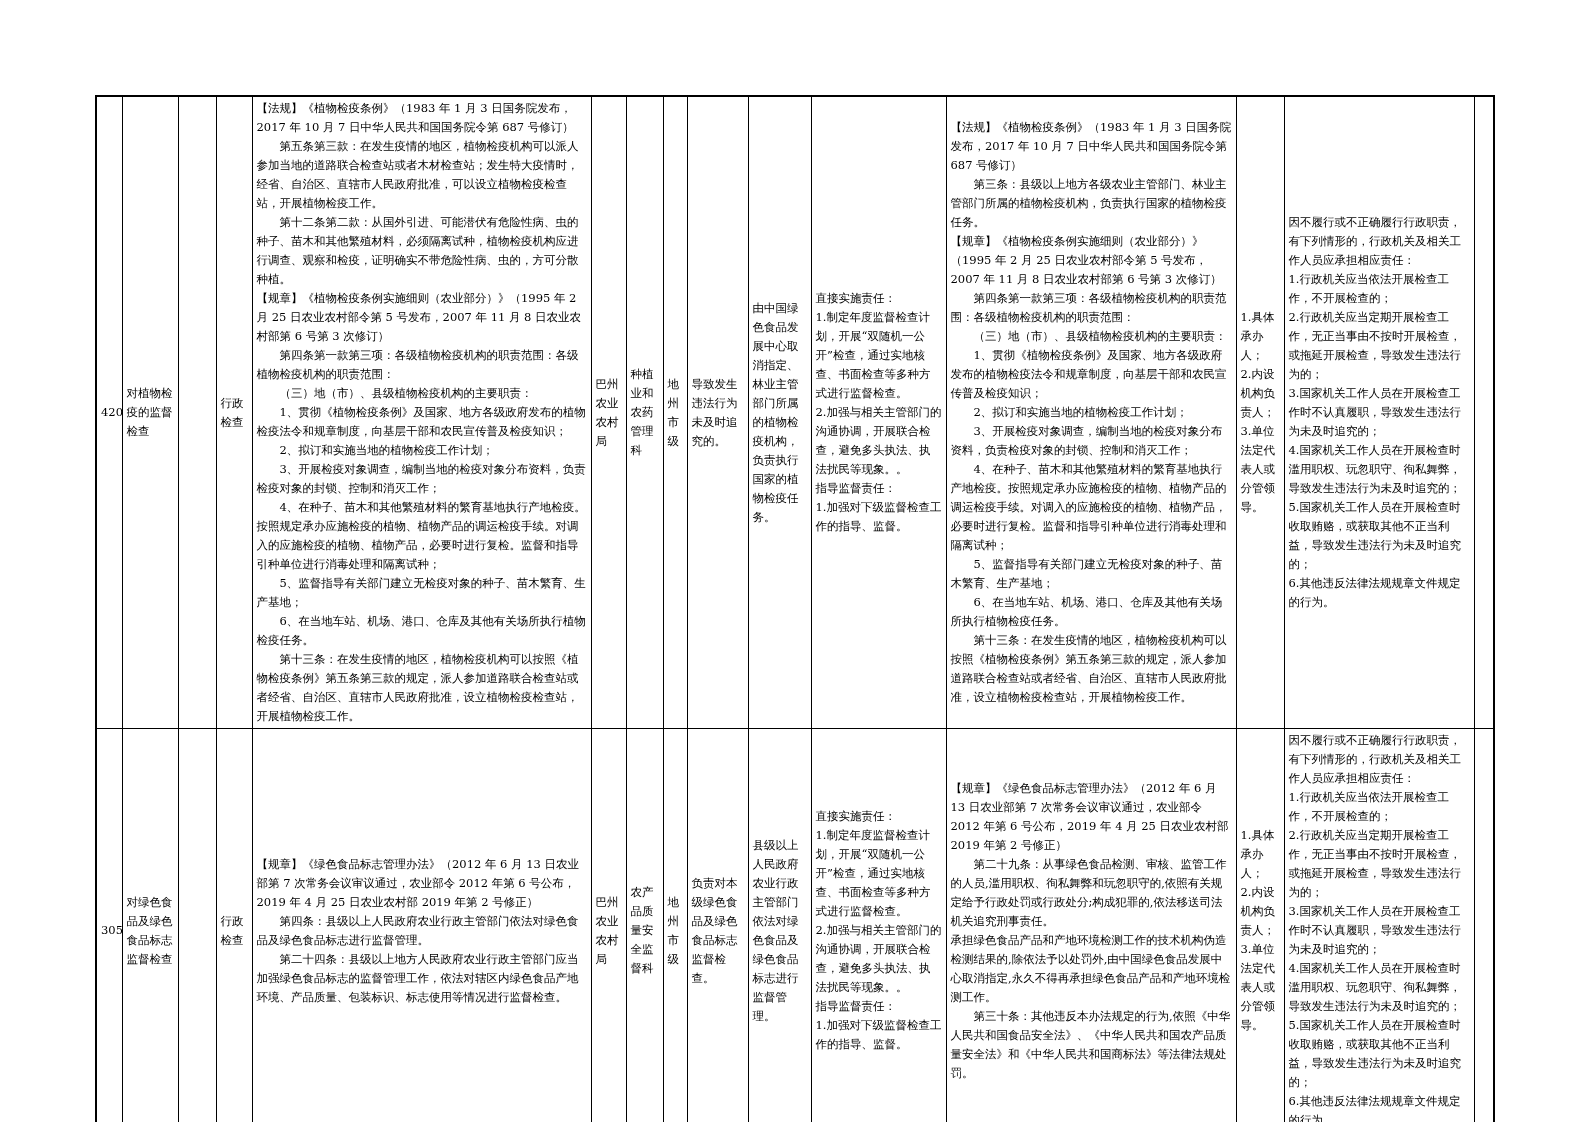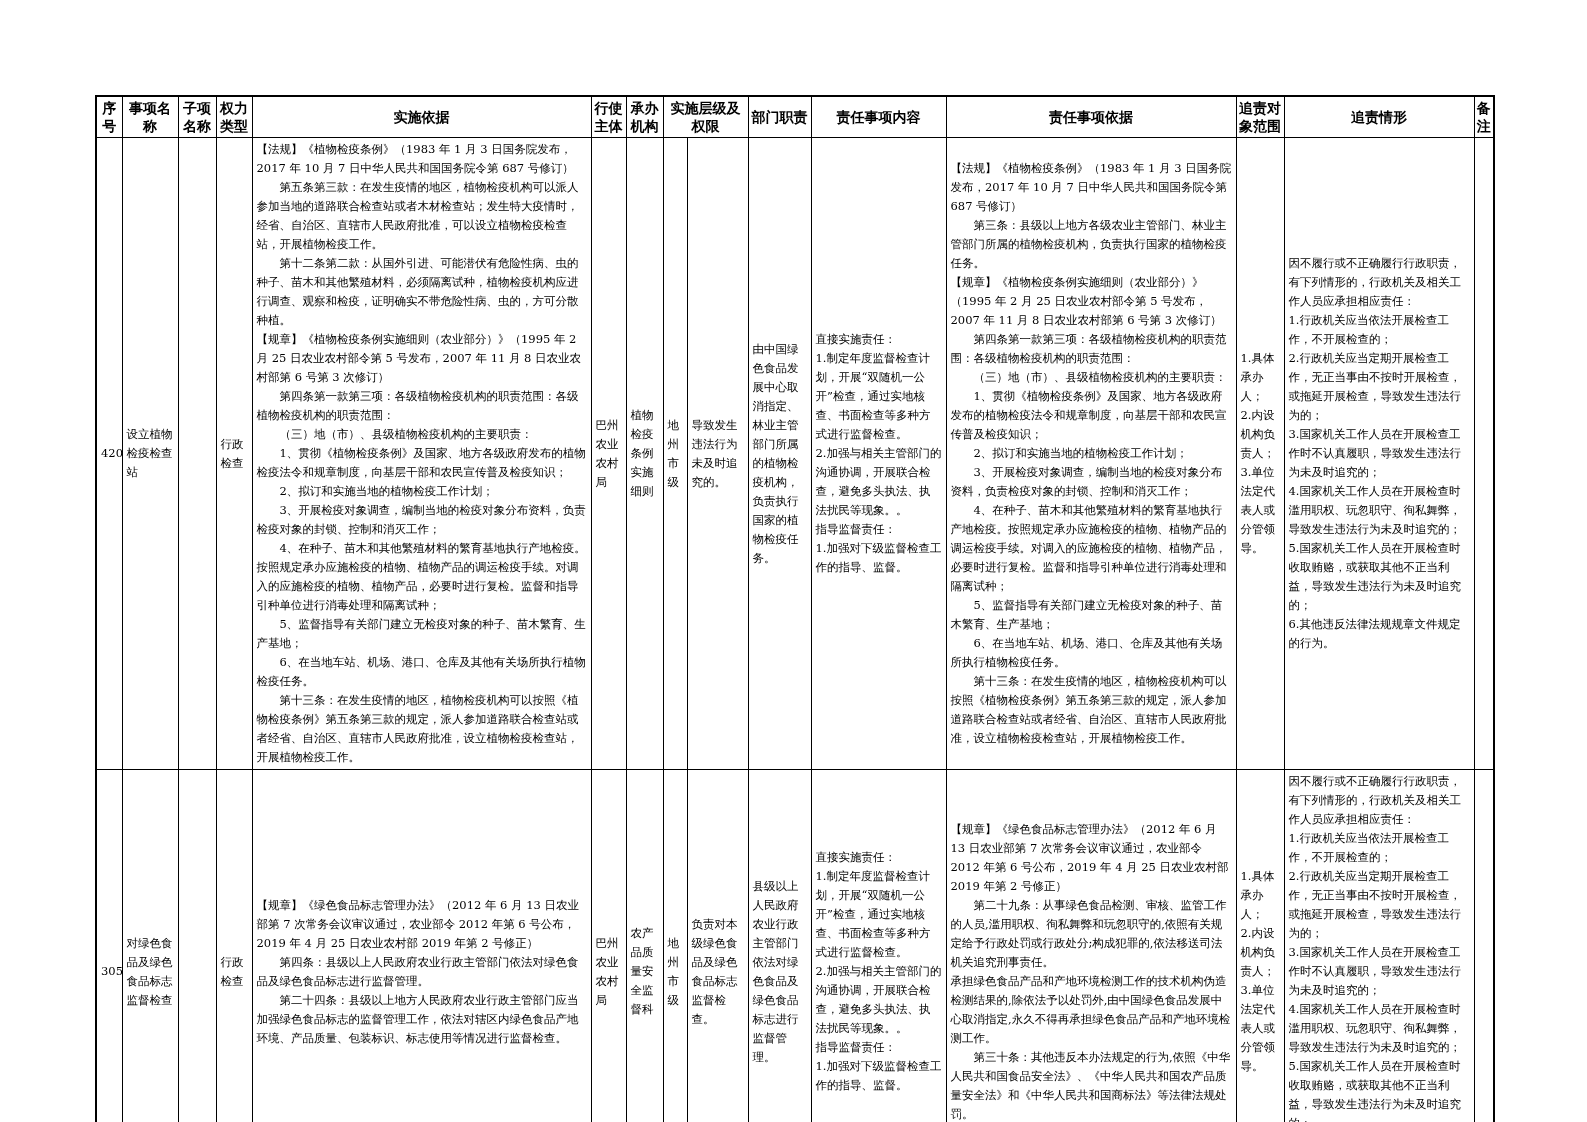--- a/index.html
+++ b/index.html
@@ -68,56 +68,40 @@
           <col style="width:24px">
         <col style="width:61px">
           <col style="width:63px">
           <col style="width:135px">
           <col style="width:290px">
         <col style="width:48px">
           <col style="width:190px">
           <col style="width:20px">
       </colgroup>
       <tbody>
-          <tr class="hrow">
-        <th>序号</th>
-        <th>事项名称</th>
-        <th>子项名称</th>
-        <th>权力类型</th>
-        <th>实施依据</th>
-        <th>行使主体</th>
-        <th>承办机构</th>
-        <th colspan="2">实施层级及权限</th>
-        <th>部门职责</th>
-        <th>责任事项内容</th>
-        <th>责任事项依据</th>
-        <th>追责对象范围</th>
-        <th>追责情形</th>
-        <th>备注</th>
-      </tr>
       <tr class="r304">
         <td class="idx">420</td>
-        <td class="tight">设立植物检疫检查站</td>
+        <td class="tight">对植物检疫的监督检查</td>
         <td></td>
         <td class="tight">行政检查</td>
         <td class="pre just">【法规】《植物检疫条例》（1983 年 1 月 3 日国务院发布，2017 年 10 月 7 日中华人民共和国国务院令第 687 号修订）
 　　第五条第三款：在发生疫情的地区，植物检疫机构可以派人参加当地的道路联合检查站或者木材检查站；发生特大疫情时，经省、自治区、直辖市人民政府批准，可以设立植物检疫检查站，开展植物检疫工作。
 　　第十二条第二款：从国外引进、可能潜伏有危险性病、虫的种子、苗木和其他繁殖材料，必须隔离试种，植物检疫机构应进行调查、观察和检疫，证明确实不带危险性病、虫的，方可分散种植。
 【规章】《植物检疫条例实施细则（农业部分）》（1995 年 2 月 25 日农业农村部令第 5 号发布，2007 年 11 月 8 日农业农村部第 6 号第 3 次修订）
 　　第四条第一款第三项：各级植物检疫机构的职责范围：各级植物检疫机构的职责范围：
 　　（三）地（市）、县级植物检疫机构的主要职责：
 　　1、贯彻《植物检疫条例》及国家、地方各级政府发布的植物检疫法令和规章制度，向基层干部和农民宣传普及检疫知识；
 　　2、拟订和实施当地的植物检疫工作计划；
 　　3、开展检疫对象调查，编制当地的检疫对象分布资料，负责检疫对象的封锁、控制和消灭工作；
 　　4、在种子、苗木和其他繁殖材料的繁育基地执行产地检疫。按照规定承办应施检疫的植物、植物产品的调运检疫手续。对调入的应施检疫的植物、植物产品，必要时进行复检。监督和指导引种单位进行消毒处理和隔离试种；
 　　5、监督指导有关部门建立无检疫对象的种子、苗木繁育、生产基地；
 　　6、在当地车站、机场、港口、仓库及其他有关场所执行植物检疫任务。
 　　第十三条：在发生疫情的地区，植物检疫机构可以按照《植物检疫条例》第五条第三款的规定，派人参加道路联合检查站或者经省、自治区、直辖市人民政府批准，设立植物检疫检查站，开展植物检疫工作。</td>
         <td class="tight">巴州农业农村局</td>
-        <td class="tight">植物检疫条例实施细则</td>
+        <td class="tight">种植业和农药管理科</td>
         <td class="tight">地州市级</td>
         <td class="tight">导致发生违法行为未及时追究的。</td>
         <td class="tight">由中国绿色食品发展中心取消指定、林业主管部门所属的植物检疫机构，负责执行国家的植物检疫任务。</td>
         <td class="pre">直接实施责任：
 1.制定年度监督检查计划，开展“双随机一公开”检查，通过实地核查、书面检查等多种方式进行监督检查。
 2.加强与相关主管部门的沟通协调，开展联合检查，避免多头执法、执法扰民等现象。。
 指导监督责任：
 1.加强对下级监督检查工作的指导、监督。</td>
         <td class="pre just">【法规】《植物检疫条例》（1983 年 1 月 3 日国务院发布，2017 年 10 月 7 日中华人民共和国国务院令第 687 号修订）
 　　第三条：县级以上地方各级农业主管部门、林业主管部门所属的植物检疫机构，负责执行国家的植物检疫任务。

